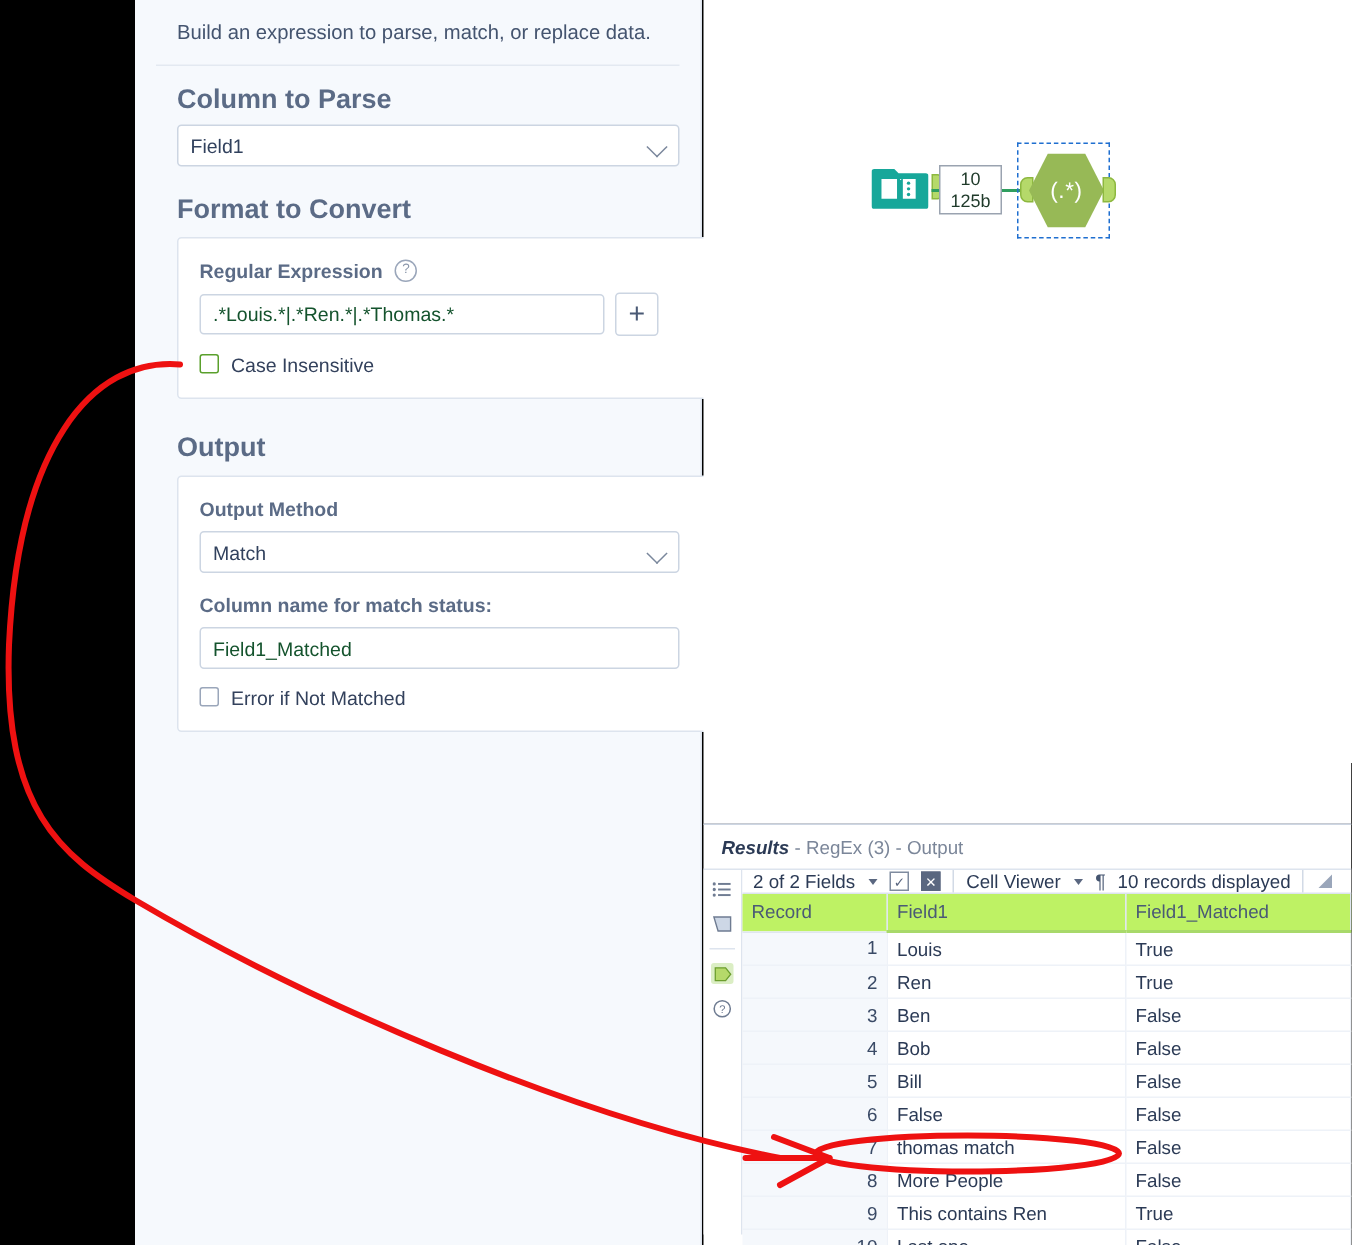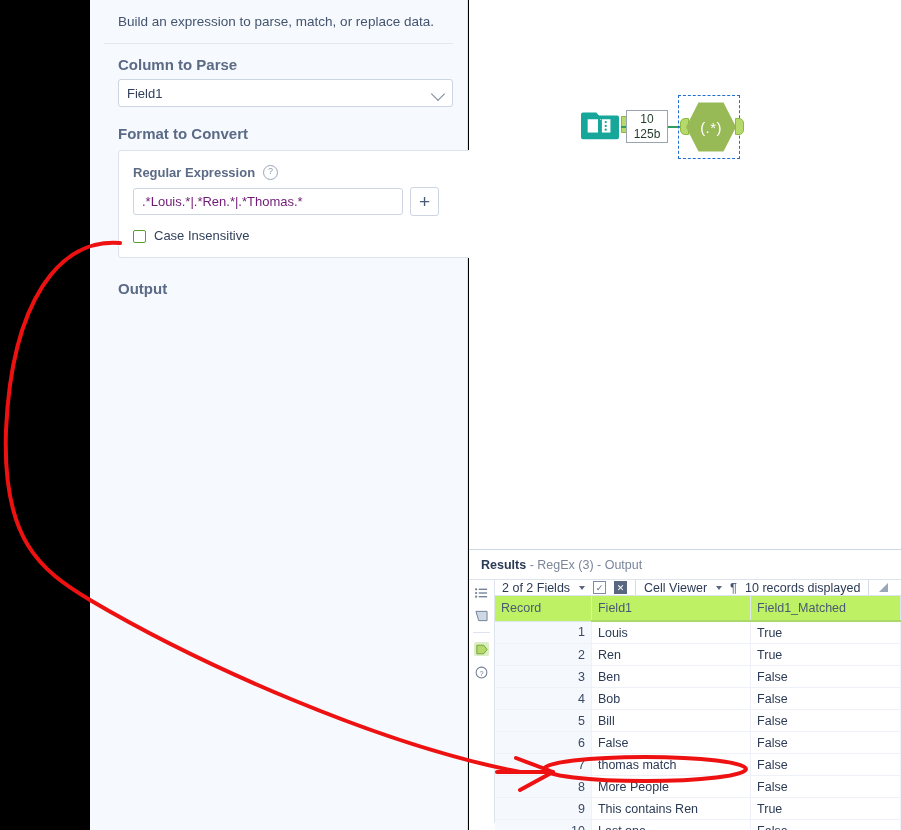--- a/index.html
+++ b/index.html
@@ -13,21 +13,21 @@
   #black-gutter{position:absolute;left:0;top:0;width:90px;height:830px;background:#000;}
 
   
   #config-panel{
     position:absolute;left:90px;top:0;width:378px;height:830px;
     background:#f6f9fd;border-right:1px solid #dde4ee;box-sizing:border-box;
     padding:0 14px;
   }
   .intro-text{padding:14px 0 14px 14px;font-size:13.5px;color:#44546f;}
   .hr{height:1px;background:#e3e9f1;margin:0 0 12px 0;}
-  .field-label{font-size:15px;color:#5b6b86;font-weight:bold;margin:0 0 6px 14px;}
+  .field-label{font-size:18px;color:#5b6b86;font-weight:bold;margin:0 0 6px 14px;}
   .select-box{
     margin:0 0 0 14px;width:335px;height:28px;background:#fff;
     border:1px solid #ccd5e2;border-radius:3px;box-sizing:border-box;
     display:flex;align-items:center;padding:0 8px;position:relative;
     font-size:13px;color:#31415d;
   }
   .chev{position:absolute;right:9px;top:9px;width:9px;height:9px;
     border-right:1.6px solid #7a879c;border-bottom:1.6px solid #7a879c;
     transform:rotate(45deg);}
   .group-box{
@@ -36,29 +36,29 @@
   }
   .group-label{font-size:13px;color:#5b6b86;font-weight:bold;margin-bottom:7px;
                display:flex;align-items:center;gap:8px;}
   .help-icon{display:inline-block;width:13px;height:13px;border:1.3px solid #9aa6ba;
     border-radius:50%;font-size:9px;line-height:11px;text-align:center;color:#8a96aa;
     font-weight:normal;}
   .regex-row{display:flex;align-items:center;gap:7px;}
   .text-input{
     height:27px;background:#fff;border:1px solid #ccd5e2;border-radius:3px;
     box-sizing:border-box;display:flex;align-items:center;padding:0 8px;
-    font-size:13px;color:#701a75;
+    font-size:13px;color:#14532d;
   }
   #regex-input{width:270px;}
   .plus-btn{
     width:27px;height:27px;border:1px solid #ccd5e2;border-radius:3px;background:#fff;
     display:flex;align-items:center;justify-content:center;
     font-size:19px;color:#4a5a75;line-height:1;
   }
-  .cb-row{display:flex;align-items:flex-end;gap:8px;margin-top:12px;position:relative;}
+  .cb-row{display:flex;align-items:flex-start;gap:8px;margin-top:12px;position:relative;}
   .cb{width:13px;height:13px;border:1.4px solid #9aa6ba;background:#fff;border-radius:2px;
       box-sizing:border-box;flex:none;}
   .cb.green{border-color:#5aa02c;}
   .cb-label{font-size:13px;color:#33415c;}
   .hl{position:absolute;background:#ffe000;z-index:-1;}
 
   
   #canvas{position:absolute;left:469px;top:0;width:432px;height:549px;background:#fff;}
   .node-wrap{position:absolute;}
   #input-node{left:112px;top:105px;}
@@ -83,21 +83,21 @@
     color:#fff;font-size:15px;letter-spacing:.4px;
   }
 
   
   #results-pane{
     position:absolute;left:469px;top:549px;width:432px;height:281px;
     background:#fff;border-top:1px solid #cdd6e3;box-sizing:border-box;
   }
   #results-title{padding:8px 0 7px 12px;font-size:12.5px;color:#7b8699;
     border-bottom:1px solid #dde4ee;}
-  #results-title b{color:#2b3a55;}
+  #results-title b{color:#2b3a55;font-style:italic;}
   #results-body{display:flex;height:243px;}
   #rail{width:25px;border-right:1px solid #dde4ee;background:#fff;
         display:flex;flex-direction:column;align-items:center;padding-top:6px;gap:9px;}
   .rail-ico{width:15px;height:14px;display:flex;align-items:center;justify-content:center;
             color:#6f7c92;font-size:12px;}
   .rail-ico.sel{background:#dbeec4;border-radius:2px;}
   #rail-sep{width:17px;height:1px;background:#dde4ee;}
   #grid-area{flex:1;display:flex;flex-direction:column;}
   #grid-toolbar{
     height:30px;border-bottom:1px solid #dde4ee;display:flex;align-items:center;
@@ -157,20 +157,33 @@
     </div>
     <div class="cb-row">
       <span class="hl" style="left:-16px;top:-4px;width:145px;height:20px;"></span>
       <span class="hl" style="left:-16px;top:14px;width:100px;height:6px;"></span>
       <span class="cb green"></span>
       <span class="cb-label">Case Insensitive</span>
     </div>
   </div>
 
   <div class="field-label" style="margin-top:22px;">Output</div>
+  <div class="group-box">
+    <div class="group-label">Output Method</div>
+    <div class="select-box" style="margin-left:0;width:320px;">
+      <span>Match</span>
+      <span class="chev"></span>
+    </div>
+    <div class="group-label" style="margin-top:14px;">Column name for match status:</div>
+    <div class="text-input" style="width:320px;height:28px;">Field1_Matched</div>
+    <div class="cb-row">
+      <span class="cb"></span>
+      <span class="cb-label">Error if Not Matched</span>
+    </div>
+  </div>
 </div>
 
 <div id="canvas">
 
   <div class="node-wrap" id="input-node">
     <div style="display:flex;align-items:center;">
       <svg class="book-icon" viewBox="0 0 40 40">
         <path d="M2 8 h14 l3 3 h19 a2 2 0 0 1 2 2 v21 a2 2 0 0 1 -2 2 H2 a2 2 0 0 1 -2 -2 V10 a2 2 0 0 1 2 -2 z" fill="#17a79a"></path>
         <path d="M7 15 h11 v14 H7 z" fill="#fff"></path>
         <path d="M20 15 h11 v14 H20 z" fill="#fff"></path>

